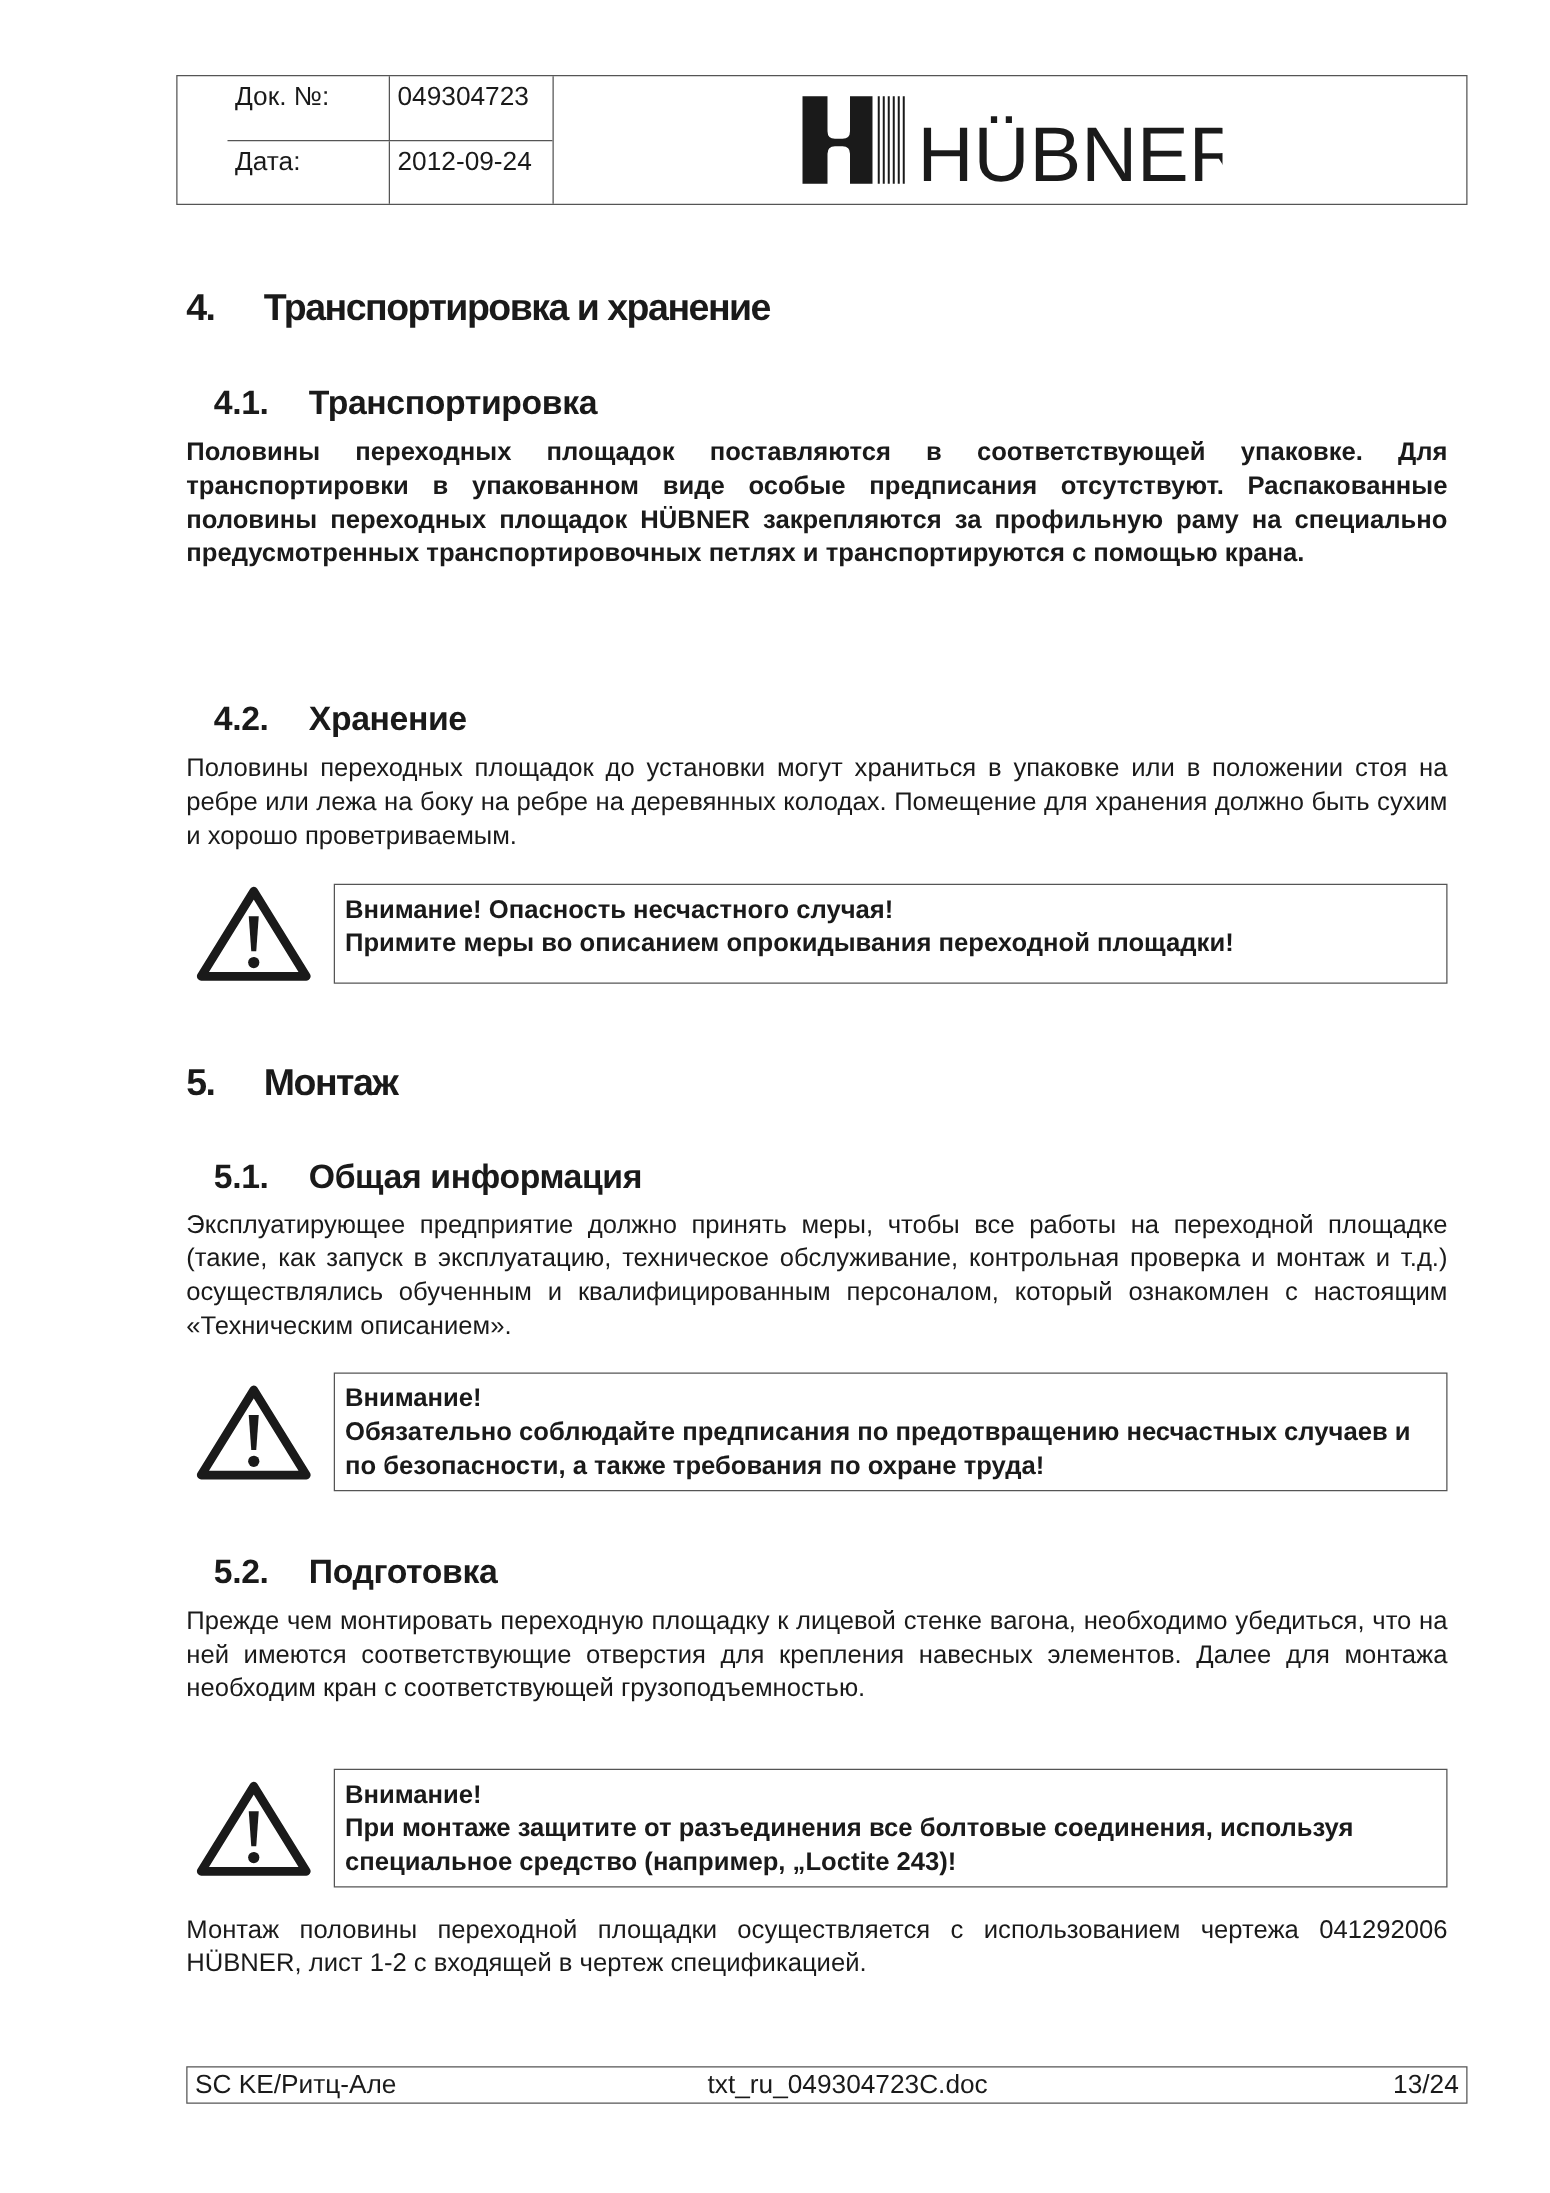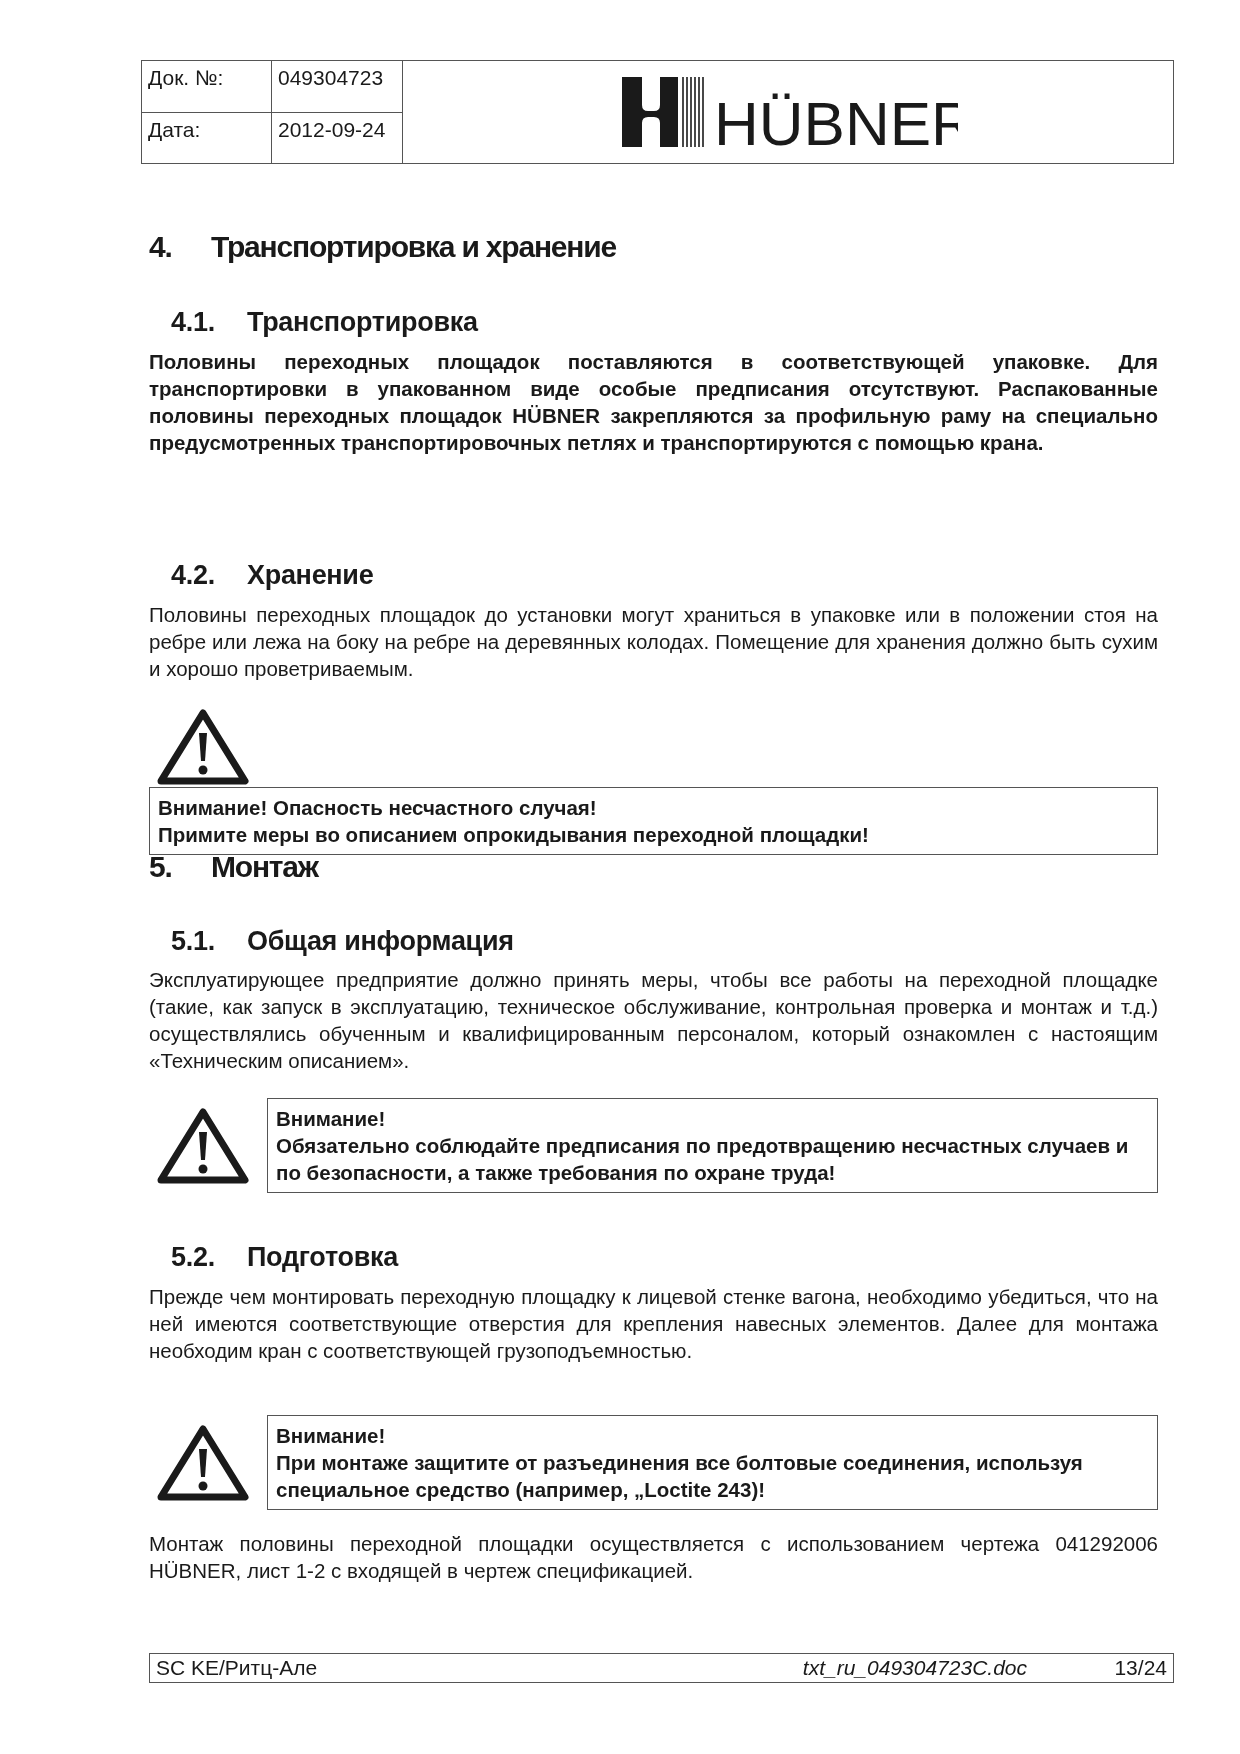--- a/index.html
+++ b/index.html
@@ -1,20 +1,20 @@
 <!DOCTYPE html>
 <html><head>
   <meta charset="utf-8">
   <style>
     html, body { margin: 0; padding: 0; background: #ffffff; }
     body { width: 1240px; height: 1754px; position: relative; overflow: hidden; color: #1a1a1a; font-family: "Liberation Sans", sans-serif; }
 
     
     .hdr { position: absolute; left: 141px; top: 60px; width: 1033px; height: 104px; border: 1.5px solid #555; box-sizing: border-box; display: flex; }
-    .hdr-meta { width: 260px; border-right: 1.5px solid #555; display: flex; flex-direction: column; }
+    .hdr-meta { width: 260px; border-right: 1.5px solid #555; display: flex; flex-direction: column; margin-left: 40px; }
     .hdr-row { flex: 1; display: flex; border-bottom: 1.5px solid #555; font-size: 21px; line-height: 33px; }
     .hdr-row:last-child { border-bottom: none; }
     .hdr-key { width: 130px; border-right: 1.5px solid #555; padding-left: 6px; box-sizing: border-box; }
     .hdr-val { flex: 1; padding-left: 6px; }
     .hdr-title { width: 402px; border-right: 1.5px solid #555; display: flex; flex-direction: column; justify-content: space-around; align-items: center; font-weight: bold; font-size: 20px; padding: 2px 0; box-sizing: border-box; }
     .hdr-logo { flex: 1; display: flex; align-items: center; justify-content: center; }
 
     
     .h1 { position: absolute; left: 149px; font-size: 30px; font-weight: bold; letter-spacing: -1.2px; display: flex; }
     .h2 { position: absolute; left: 149px; font-size: 27px; font-weight: bold; letter-spacing: -0.3px; display: flex; margin-left: 22px; }
@@ -22,21 +22,21 @@
     .num2 { width: 76px; }
     .para { position: absolute; left: 149px; width: 1009px; font-size: 20.5px; line-height: 27px; text-align: justify; text-align-last: left; }
 
     .warn { position: absolute; left: 149px; width: 1009px; display: flex; align-items: stretch; }
     .warn-icon { width: 118px; display: flex; align-items: center; justify-content: flex-start; padding-left: 6px; box-sizing: border-box; }
     .warn-box { flex: 1; border: 1.5px solid #555; padding: 6px 8px; font-weight: bold; font-size: 20.5px; line-height: 27px; }
 
     
     .ftr { position: absolute; left: 149px; top: 1653px; width: 1025px; height: 30px; border: 1.5px solid #555; box-sizing: border-box; display: flex; align-items: center; font-size: 21px; }
     .ftr-left { width: 330px; padding-left: 6px; }
-    .ftr-center { flex: 1; text-align: right; padding-left: 80px; font-style: italic; }
+    .ftr-center { flex: 1; text-align: left; padding-left: 80px; }
     .ftr-right { width: 140px; text-align: right; padding-right: 6px; }
   </style>
 </head>
 <body>
 
 <div class="hdr">
   <div class="hdr-meta">
     <div class="hdr-row">
       <div class="hdr-key">Док. №:</div>
       <div class="hdr-val">049304723</div>
@@ -73,21 +73,21 @@
   <span>Транспортировка</span>
 </div>
 <div class="para" style="top:348px;font-weight:bold;">Половины переходных площадок поставляются в соответствующей упаковке. Для транспортировки в упакованном виде особые предписания отсутствуют. Распакованные половины переходных площадок HÜBNER закрепляются за профильную раму на специально предусмотренных транспортировочных петлях и транспортируются с помощью крана.</div>
 
 <div class="h2" style="top:560px;">
   <span class="num2">4.2.</span>
   <span>Хранение</span>
 </div>
 <div class="para" style="top:601px;">Половины переходных площадок до установки могут храниться в упаковке или в положении стоя на ребре или лежа на боку на ребре на деревянных колодах. Помещение для хранения должно быть сухим и хорошо проветриваемым.</div>
 
-<div class="warn" style="top:707px;flex-direction:column;">
+<div class="warn" style="top:707px;">
   <div class="warn-icon">
     <svg width="96" height="80" viewBox="0 0 96 80">
       <path d="M48 6 L90 74 L6 74 Z" fill="none" stroke="#1a1a1a" stroke-width="7" stroke-linejoin="round"></path>
       <path d="M44 26 h8 l-2 28 h-4 z" fill="#1a1a1a"></path>
       <circle cx="48" cy="63" r="4.5" fill="#1a1a1a"></circle>
     </svg>
   </div>
   <div class="warn-box">
     <div>Внимание! Опасность несчастного случая!</div>
     <div>Примите меры во описанием опрокидывания переходной площадки!</div>

